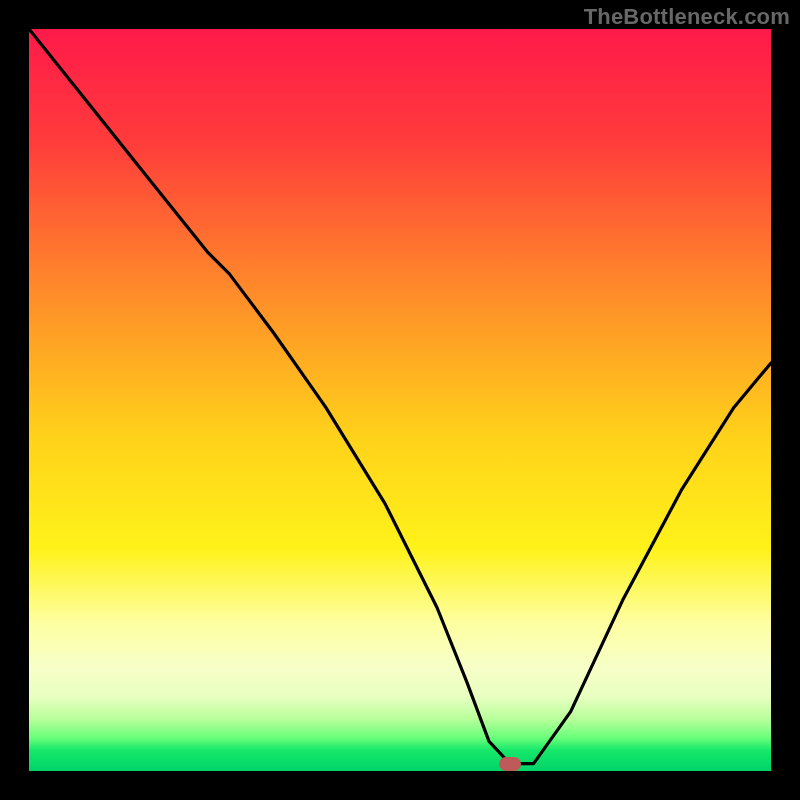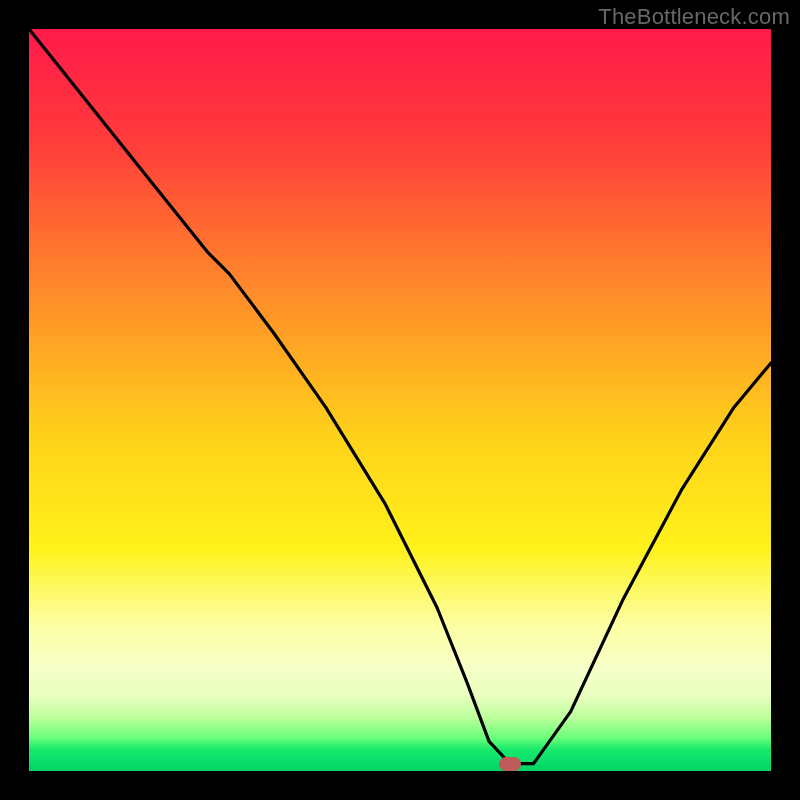--- a/index.html
+++ b/index.html
@@ -44,21 +44,21 @@
     height: 14px;
     border-radius: 7px;
     transform: translate(-50%, -50%);
   }
   .watermark {
     position: absolute;
     top: 4px;
     right: 10px;
     color: #676767;
     font-size: 22px;
-    font-weight: 400;
+    font-weight: 700;
     letter-spacing: 0.2px;
     user-select: none;
   }
 </style>
 </head>
 <body>
 
 <div class="stage">
 
   <div class="plot-area">

